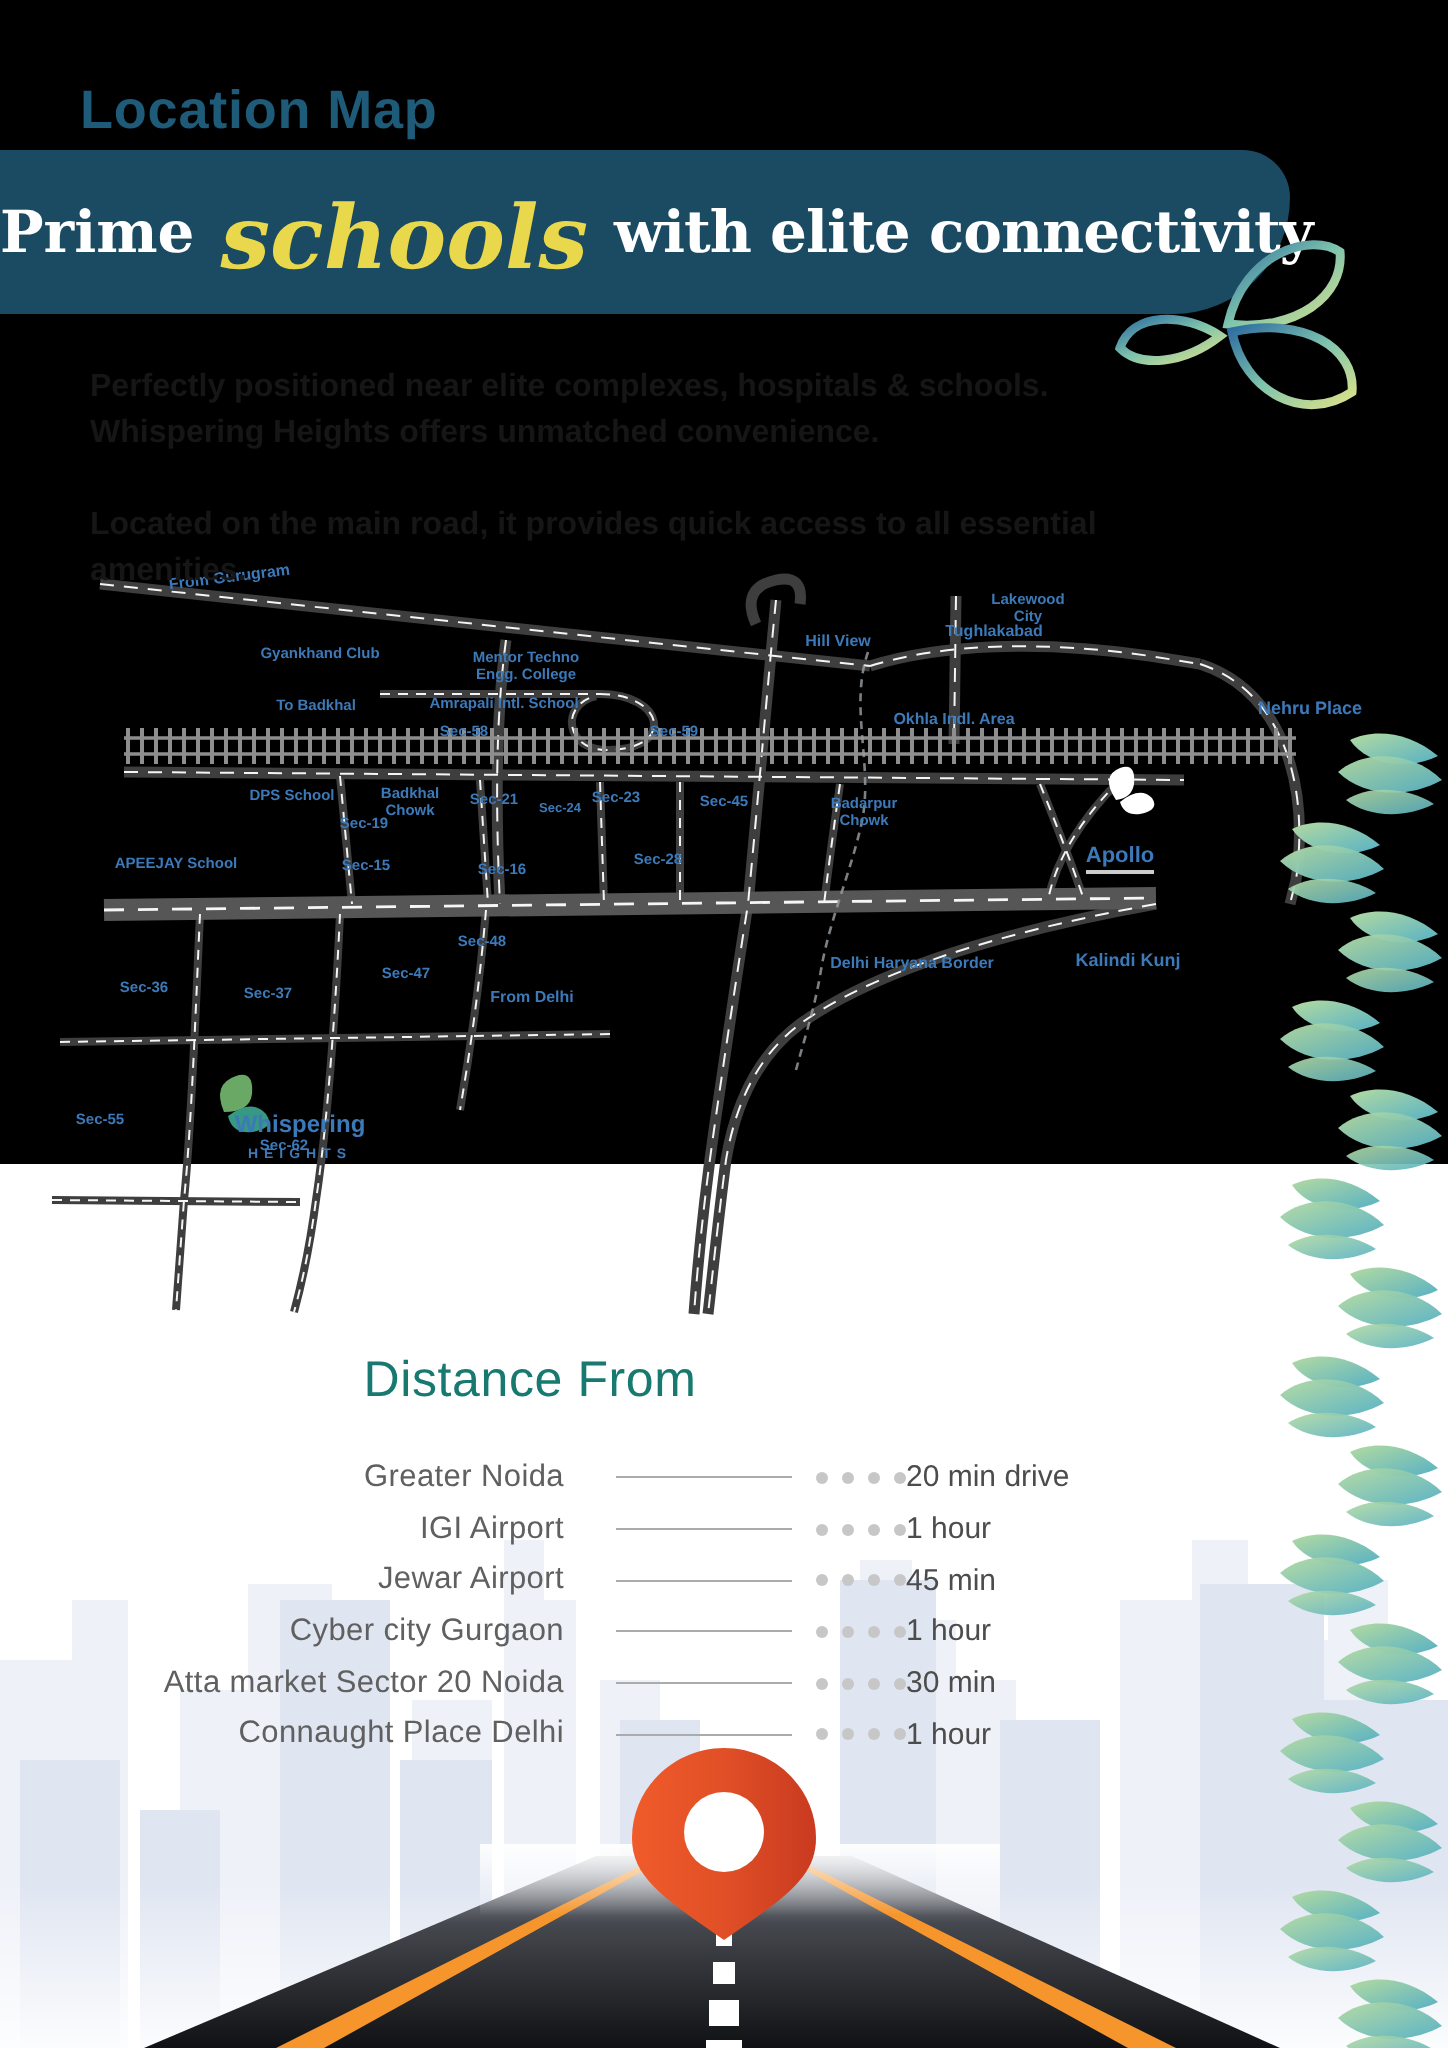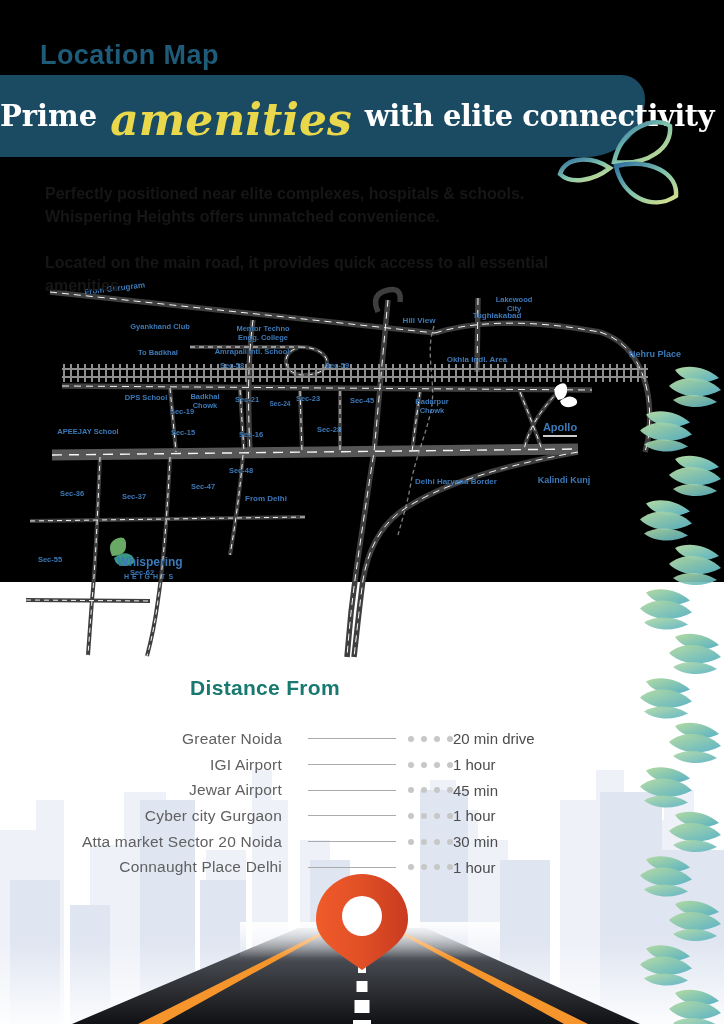--- a/index.html
+++ b/index.html
@@ -30,21 +30,21 @@
       font-size:16px;font-weight:700;line-height:1.42}
   .intro p+p{margin-top:24px}
 
   
   .map-layer{position:absolute;left:0;top:0;width:724px;height:1024px;z-index:3;pointer-events:none}
   .map-layer text{fill:var(--map-label-blue);font-family:"Liberation Sans",sans-serif;
       font-weight:700;text-anchor:middle}
 
   
   .distance-title{position:absolute;left:140px;top:676px;width:250px;z-index:4;text-align:center;
-      color:var(--distance-teal);font-size:21px;font-weight:700;letter-spacing:.3px}
+      color:var(--distance-teal);font-size:25px;font-weight:400;letter-spacing:.3px}
   .distance-list{position:absolute;left:50px;top:726px;z-index:4}
   .d-row{height:25.7px;display:flex;align-items:center}
   .d-place{width:232px;text-align:right;color:#606060;font-size:15.5px;letter-spacing:.2px}
   .d-line{width:88px;margin-left:26px;border-top:1.5px solid #ababab}
   .d-dots{margin-left:12px;display:flex;gap:7px}
   .d-dots i{width:6px;height:6px;border-radius:50%;background:#c7c7c7;display:block}
   .d-time{color:#4c4c4c;font-size:15px}
 
   
   .skyline{position:absolute;left:0;top:740px;z-index:1}
@@ -244,21 +244,21 @@
         <text x="456" y="484" font-size="8"><tspan x="456" dy="0">Delhi Haryana Border</tspan></text>
         <text x="564" y="483" font-size="9"><tspan x="564" dy="0">Kalindi Kunj</tspan></text>
         <text x="50" y="562" font-size="7.5"><tspan x="50" dy="0">Sec-55</tspan></text>
         <text x="142" y="575" font-size="7.5"><tspan x="142" dy="0">Sec-62</tspan></text>
       </g>
   </svg>
 
   <h1 class="page-title">Location Map</h1>
   <div class="banner">
     <span class="pfx">Prime</span>
-    <span class="hl">amenities</span>
+    <span class="hl">schools</span>
     <span class="sfx">with elite connectivity</span>
   </div>
   <svg class="banner-logo" width="130" height="120" viewBox="0 0 130 120">
     <defs>
       <linearGradient id="pg2" x1="0" y1="0" x2="1" y2="1">
         <stop offset="0" stop-color="#2e6da0"></stop>
           <stop offset=".5" stop-color="#7fc4ad"></stop>
           <stop offset="1" stop-color="#dde289"></stop>
       </linearGradient>
     </defs>

